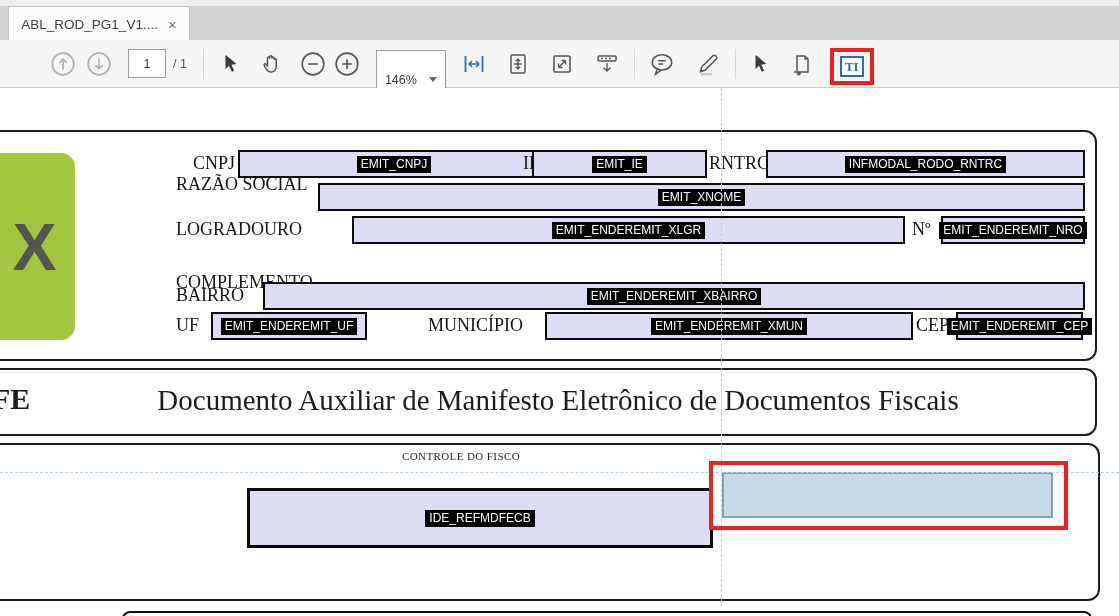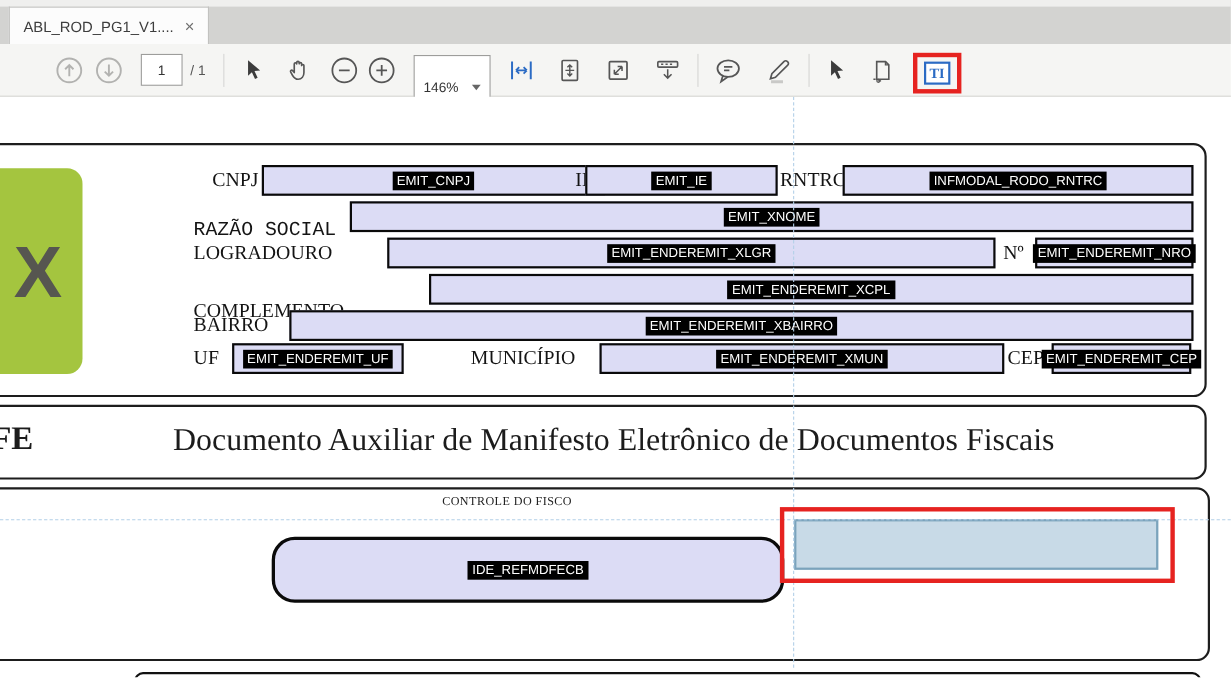--- a/index.html
+++ b/index.html
@@ -216,38 +216,35 @@
     </div>
     <span class="lbl" style="left:500px;top:65px;margin-left:23px;">IE</span>
     <div class="fld" style="left:532px;top:62px;width:175px;height:28px;">
       <span class="tag">EMIT_IE</span>
     </div>
     <span class="lbl" style="left:709px;top:65px;">RNTRC</span>
     <div class="fld" style="left:766px;top:62px;width:319px;height:28px;">
       <span class="tag">INFMODAL_RODO_RNTRC</span>
     </div>
 
-    <span class="lbl" style="left:176px;top:112px;font-family:Liberation Mono, monospace;">RAZÃO SOCIAL</span>
+    <span class="lbl" style="left:176px;top:86px;">RAZÃO SOCIAL</span>
     <div class="fld" style="left:318px;top:95px;width:767px;height:28px;">
       <span class="tag">EMIT_XNOME</span>
     </div>
 
     <span class="lbl" style="left:176px;top:131px;">LOGRADOURO</span>
     <div class="fld" style="left:352px;top:128px;width:553px;height:28px;">
       <span class="tag">EMIT_ENDEREMIT_XLGR</span>
     </div>
     <span class="lbl" style="left:912px;top:131px;">Nº</span>
     <div class="fld" style="left:941px;top:128px;width:144px;height:28px;">
       <span class="tag">EMIT_ENDEREMIT_NRO</span>
     </div>
 
     <span class="lbl" style="left:176px;top:164px;margin-top:20px;">COMPLEMENTO</span>
-    <div class="fld" style="left:390px;top:161px;width:695px;height:28px;">
-      <span class="tag">EMIT_ENDEREMIT_XCPL</span>
-    </div>
 
     <span class="lbl" style="left:176px;top:197px;">BAIRRO</span>
     <div class="fld" style="left:263px;top:194px;width:822px;height:28px;">
       <span class="tag">EMIT_ENDEREMIT_XBAIRRO</span>
     </div>
 
     <span class="lbl" style="left:176px;top:227px;">UF</span>
     <div class="fld" style="left:211px;top:224px;width:156px;height:28px;">
       <span class="tag">EMIT_ENDEREMIT_UF</span>
     </div>
@@ -257,21 +254,21 @@
     </div>
     <span class="lbl" style="left:916px;top:227px;">CEP</span>
     <div class="fld" style="left:956px;top:224px;width:127px;height:28px;">
       <span class="tag">EMIT_ENDEREMIT_CEP</span>
     </div>
 
     <span class="title-prefix">FE</span>
     <span class="title-main">Documento Auxiliar de Manifesto Eletrônico de Documentos Fiscais</span>
 
     <span class="fisco-hdr">CONTROLE DO FISCO</span>
-    <div class="fld" style="left:247px;top:400px;width:466px;height:60px;border-width:3px;border-radius:21px;">
+    <div class="fld" style="left:247px;top:400px;width:466px;height:60px;border-width:3px;">
       <span class="tag">IDE_REFMDFECB</span>
     </div>
 
     <div class="guide-v"></div>
     <div class="guide-h"></div>
 
     <div class="selfield"></div>
     <div class="redbox"></div>
   </div>
 </div>

